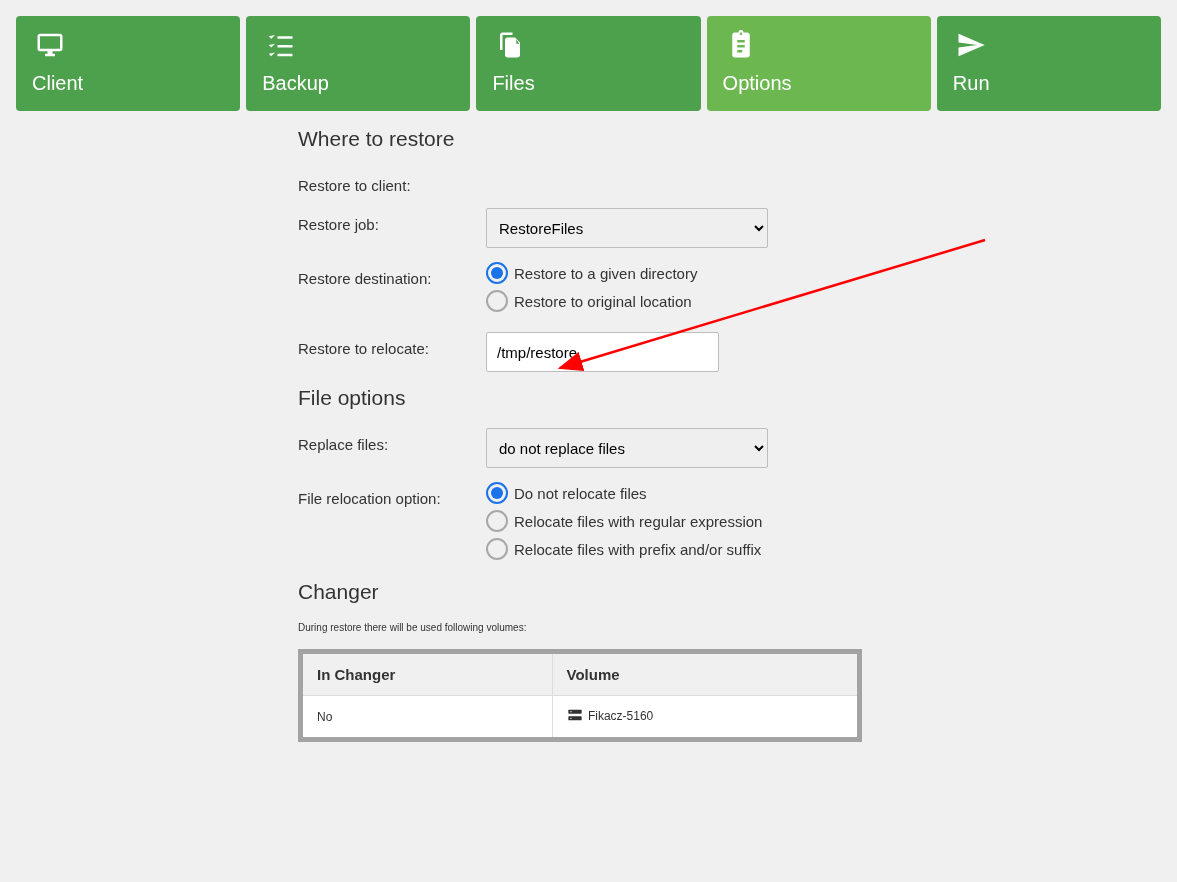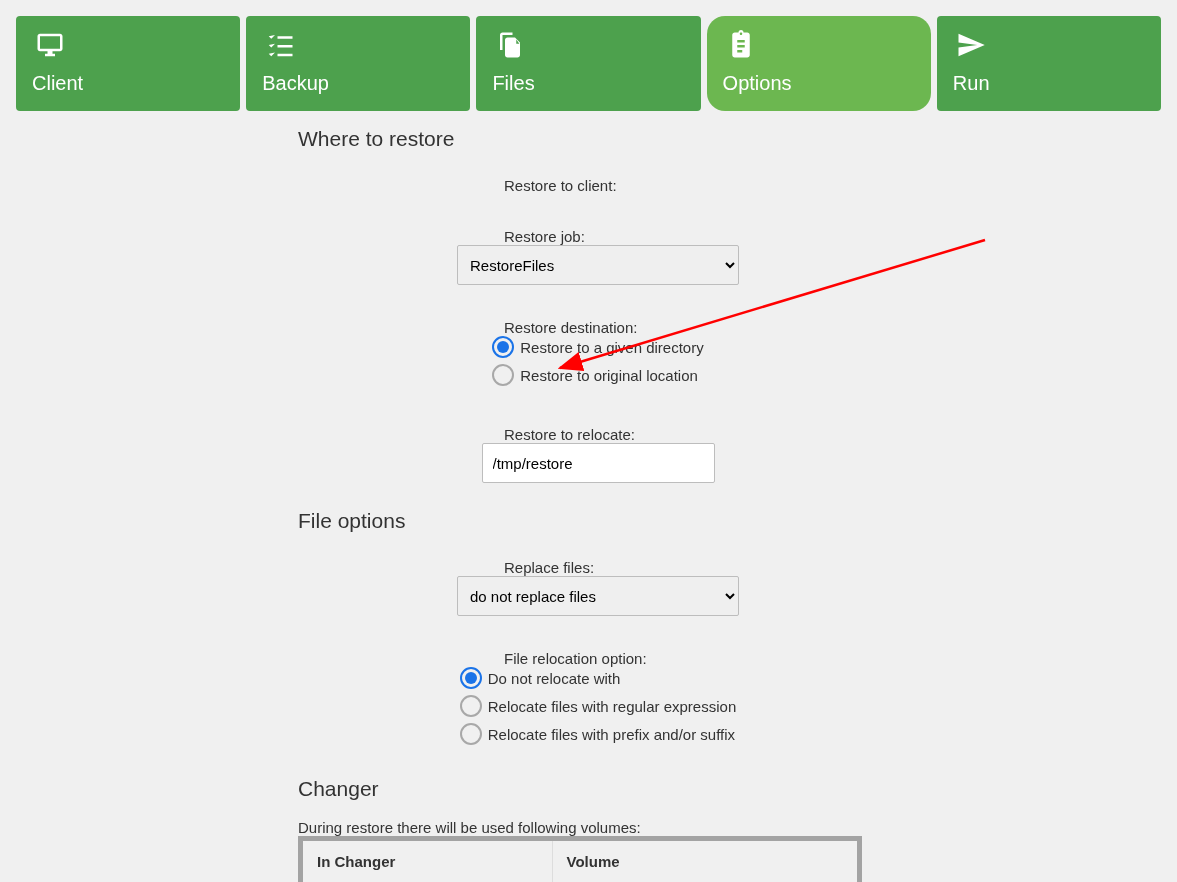--- a/index.html
+++ b/index.html
@@ -21,21 +21,20 @@
 .step-card {
   flex: 1;
   background: #4da14d;
   color: #fff;
   padding: 14px 16px 16px 16px;
   border-radius: 4px;
   cursor: pointer;
 }
 .step-card.active {
   background: #6cb750;
-  border-radius: 18px;
 }
 .step-card .icon {
   width: 36px;
   height: 30px;
   margin-bottom: 12px;
   display: block;
   fill: #fff;
 }
 .step-card .label {
   font-size: 20px;
@@ -55,23 +54,22 @@
 }
 h2.section {
   font-size: 21px;
   font-weight: 400;
   color: #333;
   margin-top: 10px;
   margin-bottom: 18px;
 }
 .form-row {
   display: flex;
-  align-items: center;
-  margin-bottom: 26px;
-  flex-direction: column;
+  align-items: flex-start;
+  margin-bottom: 14px;
 }
 .form-row .lbl {
   width: 188px;
   font-size: 15px;
   color: #333;
   padding-top: 8px;
 }
 .form-row .ctrl {
   flex: 1;
 }
@@ -117,41 +115,41 @@
   top: 3px; left: 3px;
   width: 12px; height: 12px;
   background: #1a73e8;
   border-radius: 50%;
 }
 .radio-line label {
   font-size: 15px;
   cursor: pointer;
 }
 .volumes-desc {
-  font-size: 15px;
-  margin-bottom: 0;
+  font-size: 10px;
+  margin-bottom: 16px;
 }
 table.vol-table {
   width: 564px;
   border-collapse: collapse;
   border: 5px solid #a3a3a3;
 }
 table.vol-table th {
   text-align: left;
   background: #f0f0f0;
   border: 1px solid #ddd;
   padding: 12px 14px;
   font-size: 15px;
   font-weight: bold;
 }
 table.vol-table td {
   border: 1px solid #ddd;
   background: #fff;
   padding: 12px 14px;
-  font-size: 15px;
+  font-size: 12px;
 }
 .vol-icon {
   display: inline-block;
   vertical-align: middle;
   margin-right: 2px;
 }
 .arrow-svg {
   position: absolute;
   pointer-events: none;
 }
@@ -243,21 +241,21 @@
           <option>do not replace files</option>
         </select>
       </div>
     </div>
 
     <div class="form-row">
       <div class="lbl">File relocation option:</div>
       <div class="ctrl">
         <div class="radio-line">
           <input type="radio" name="reloc" id="reloc1" checked="" style="">
-          <label for="reloc1">Do not relocate with</label>
+          <label for="reloc1">Do not relocate files</label>
         </div>
         <div class="radio-line">
           <input type="radio" name="reloc" id="reloc3" style="">
           <label for="reloc3">Relocate files with regular expression</label>
         </div>
         <div class="radio-line">
           <input type="radio" name="reloc" id="reloc2" style="">
           <label for="reloc2">Relocate files with prefix and/or suffix</label>
         </div>
       </div>

